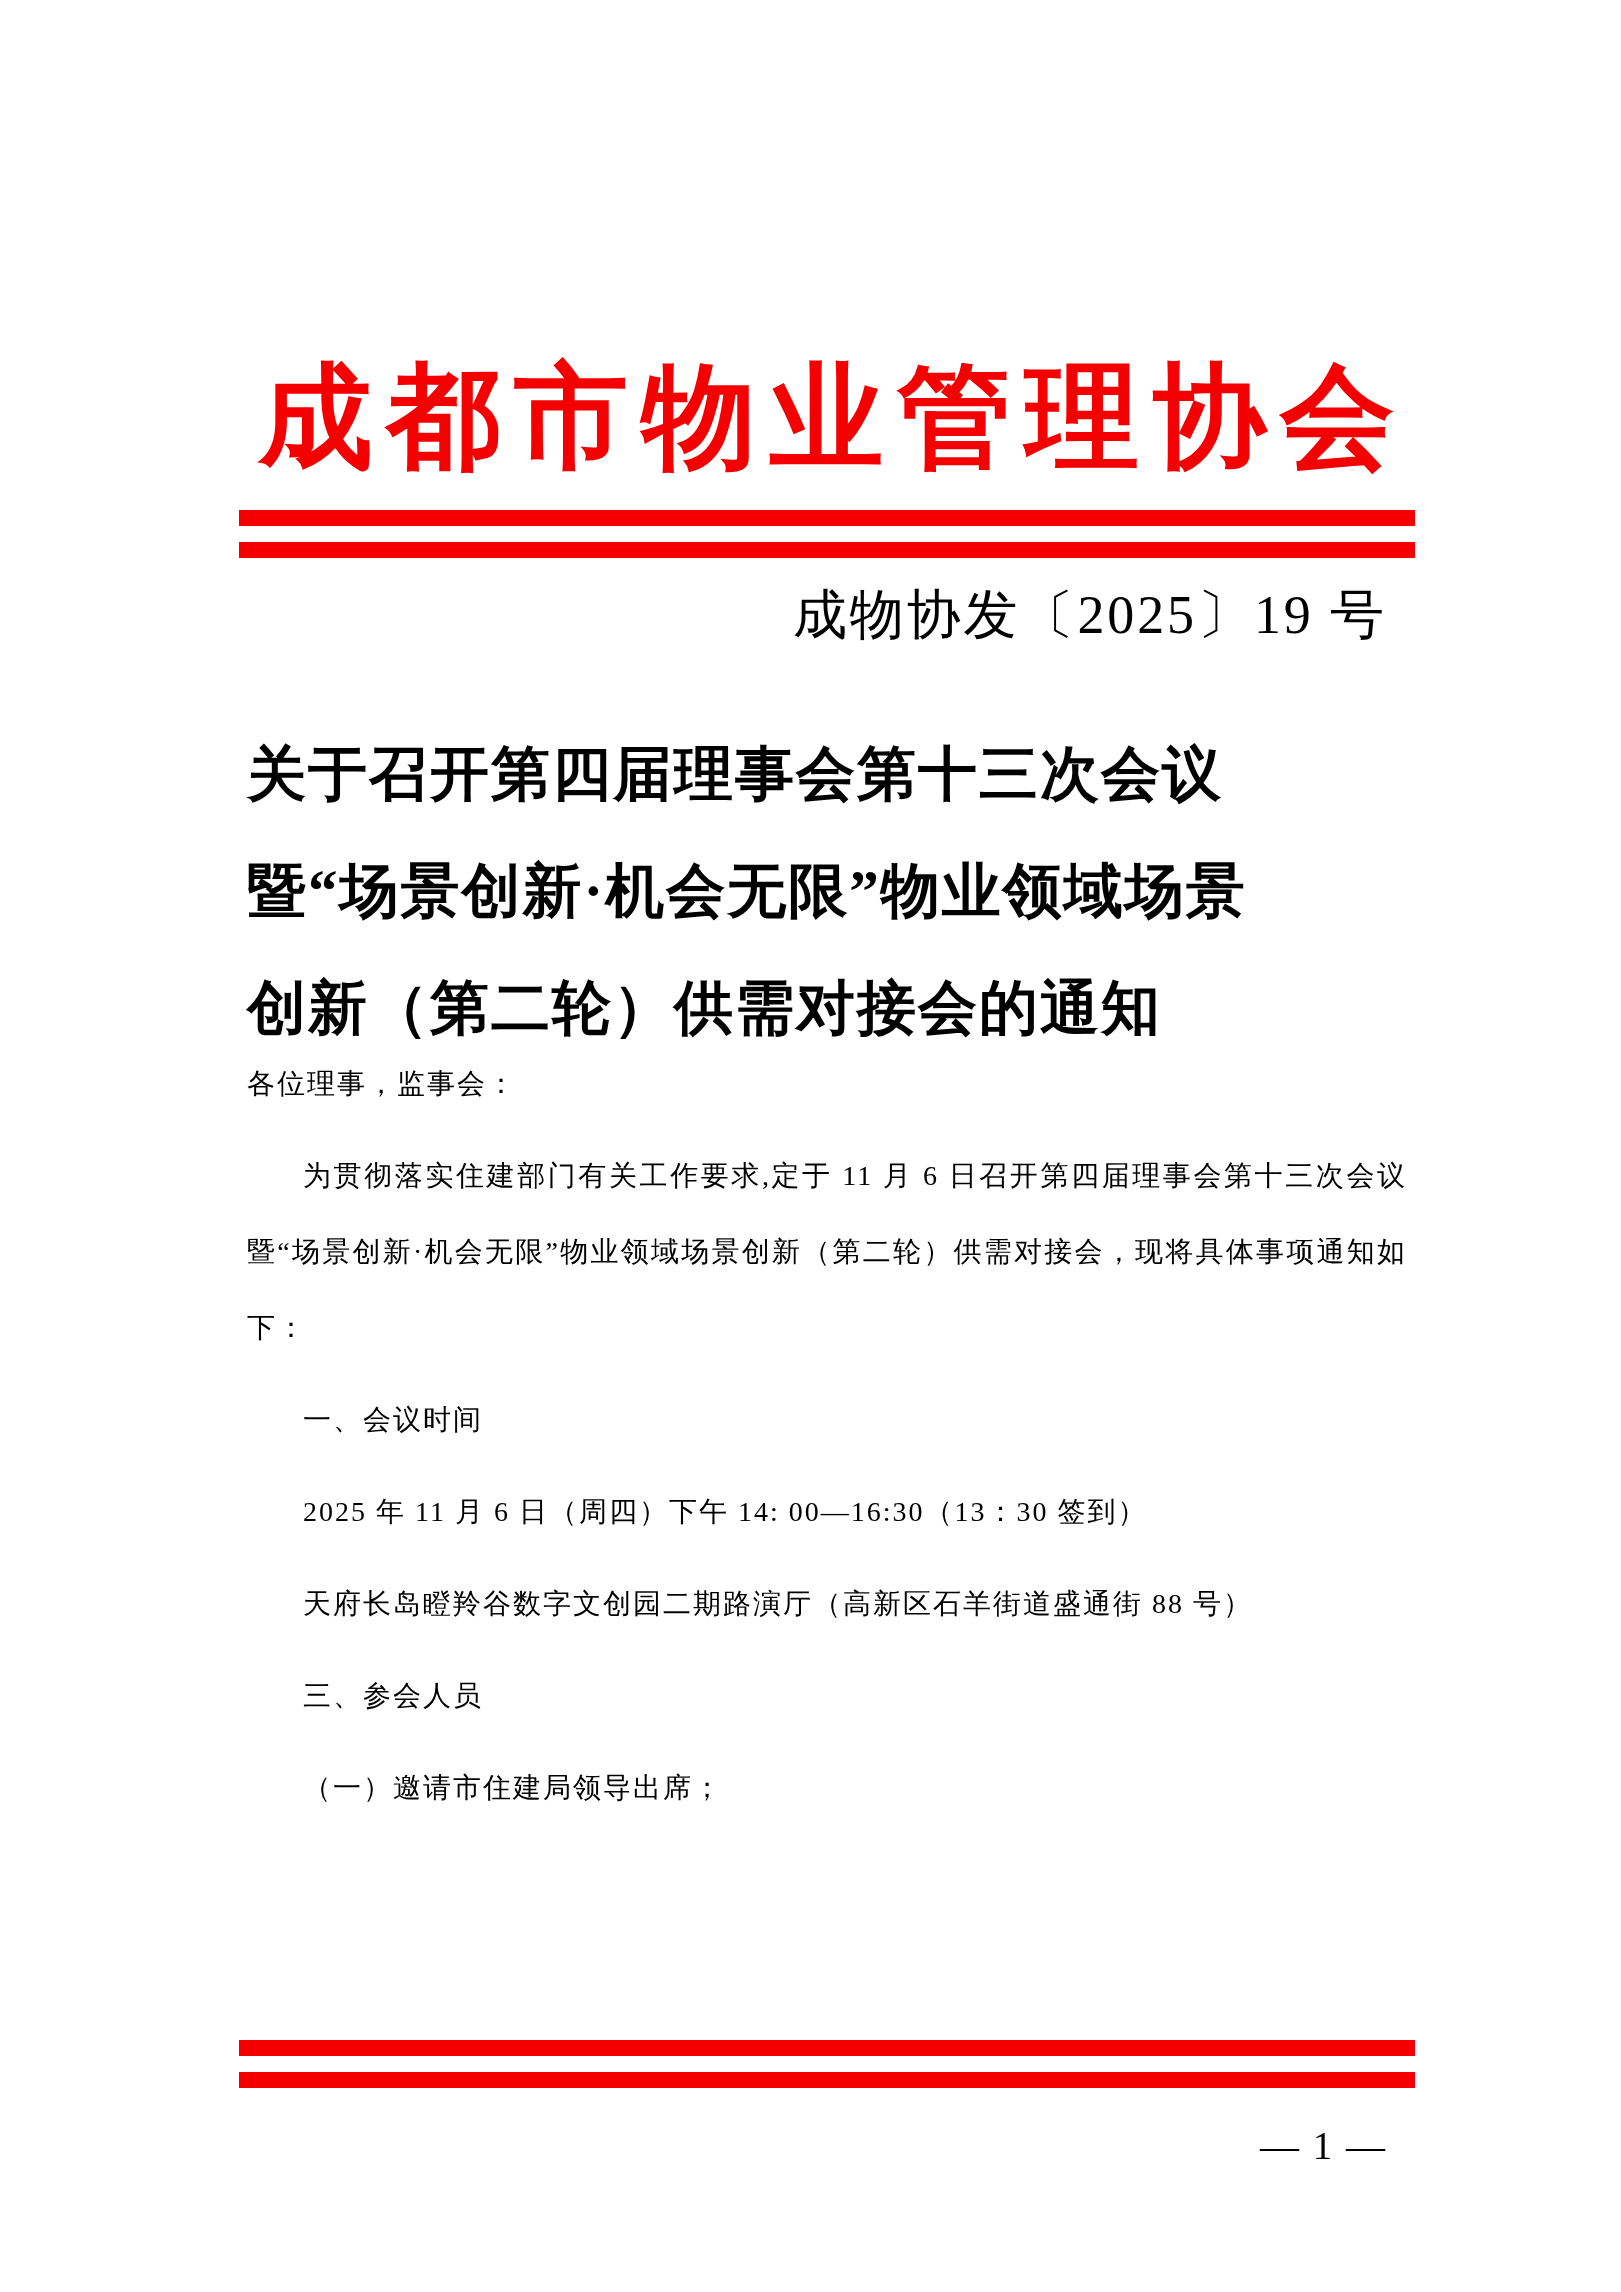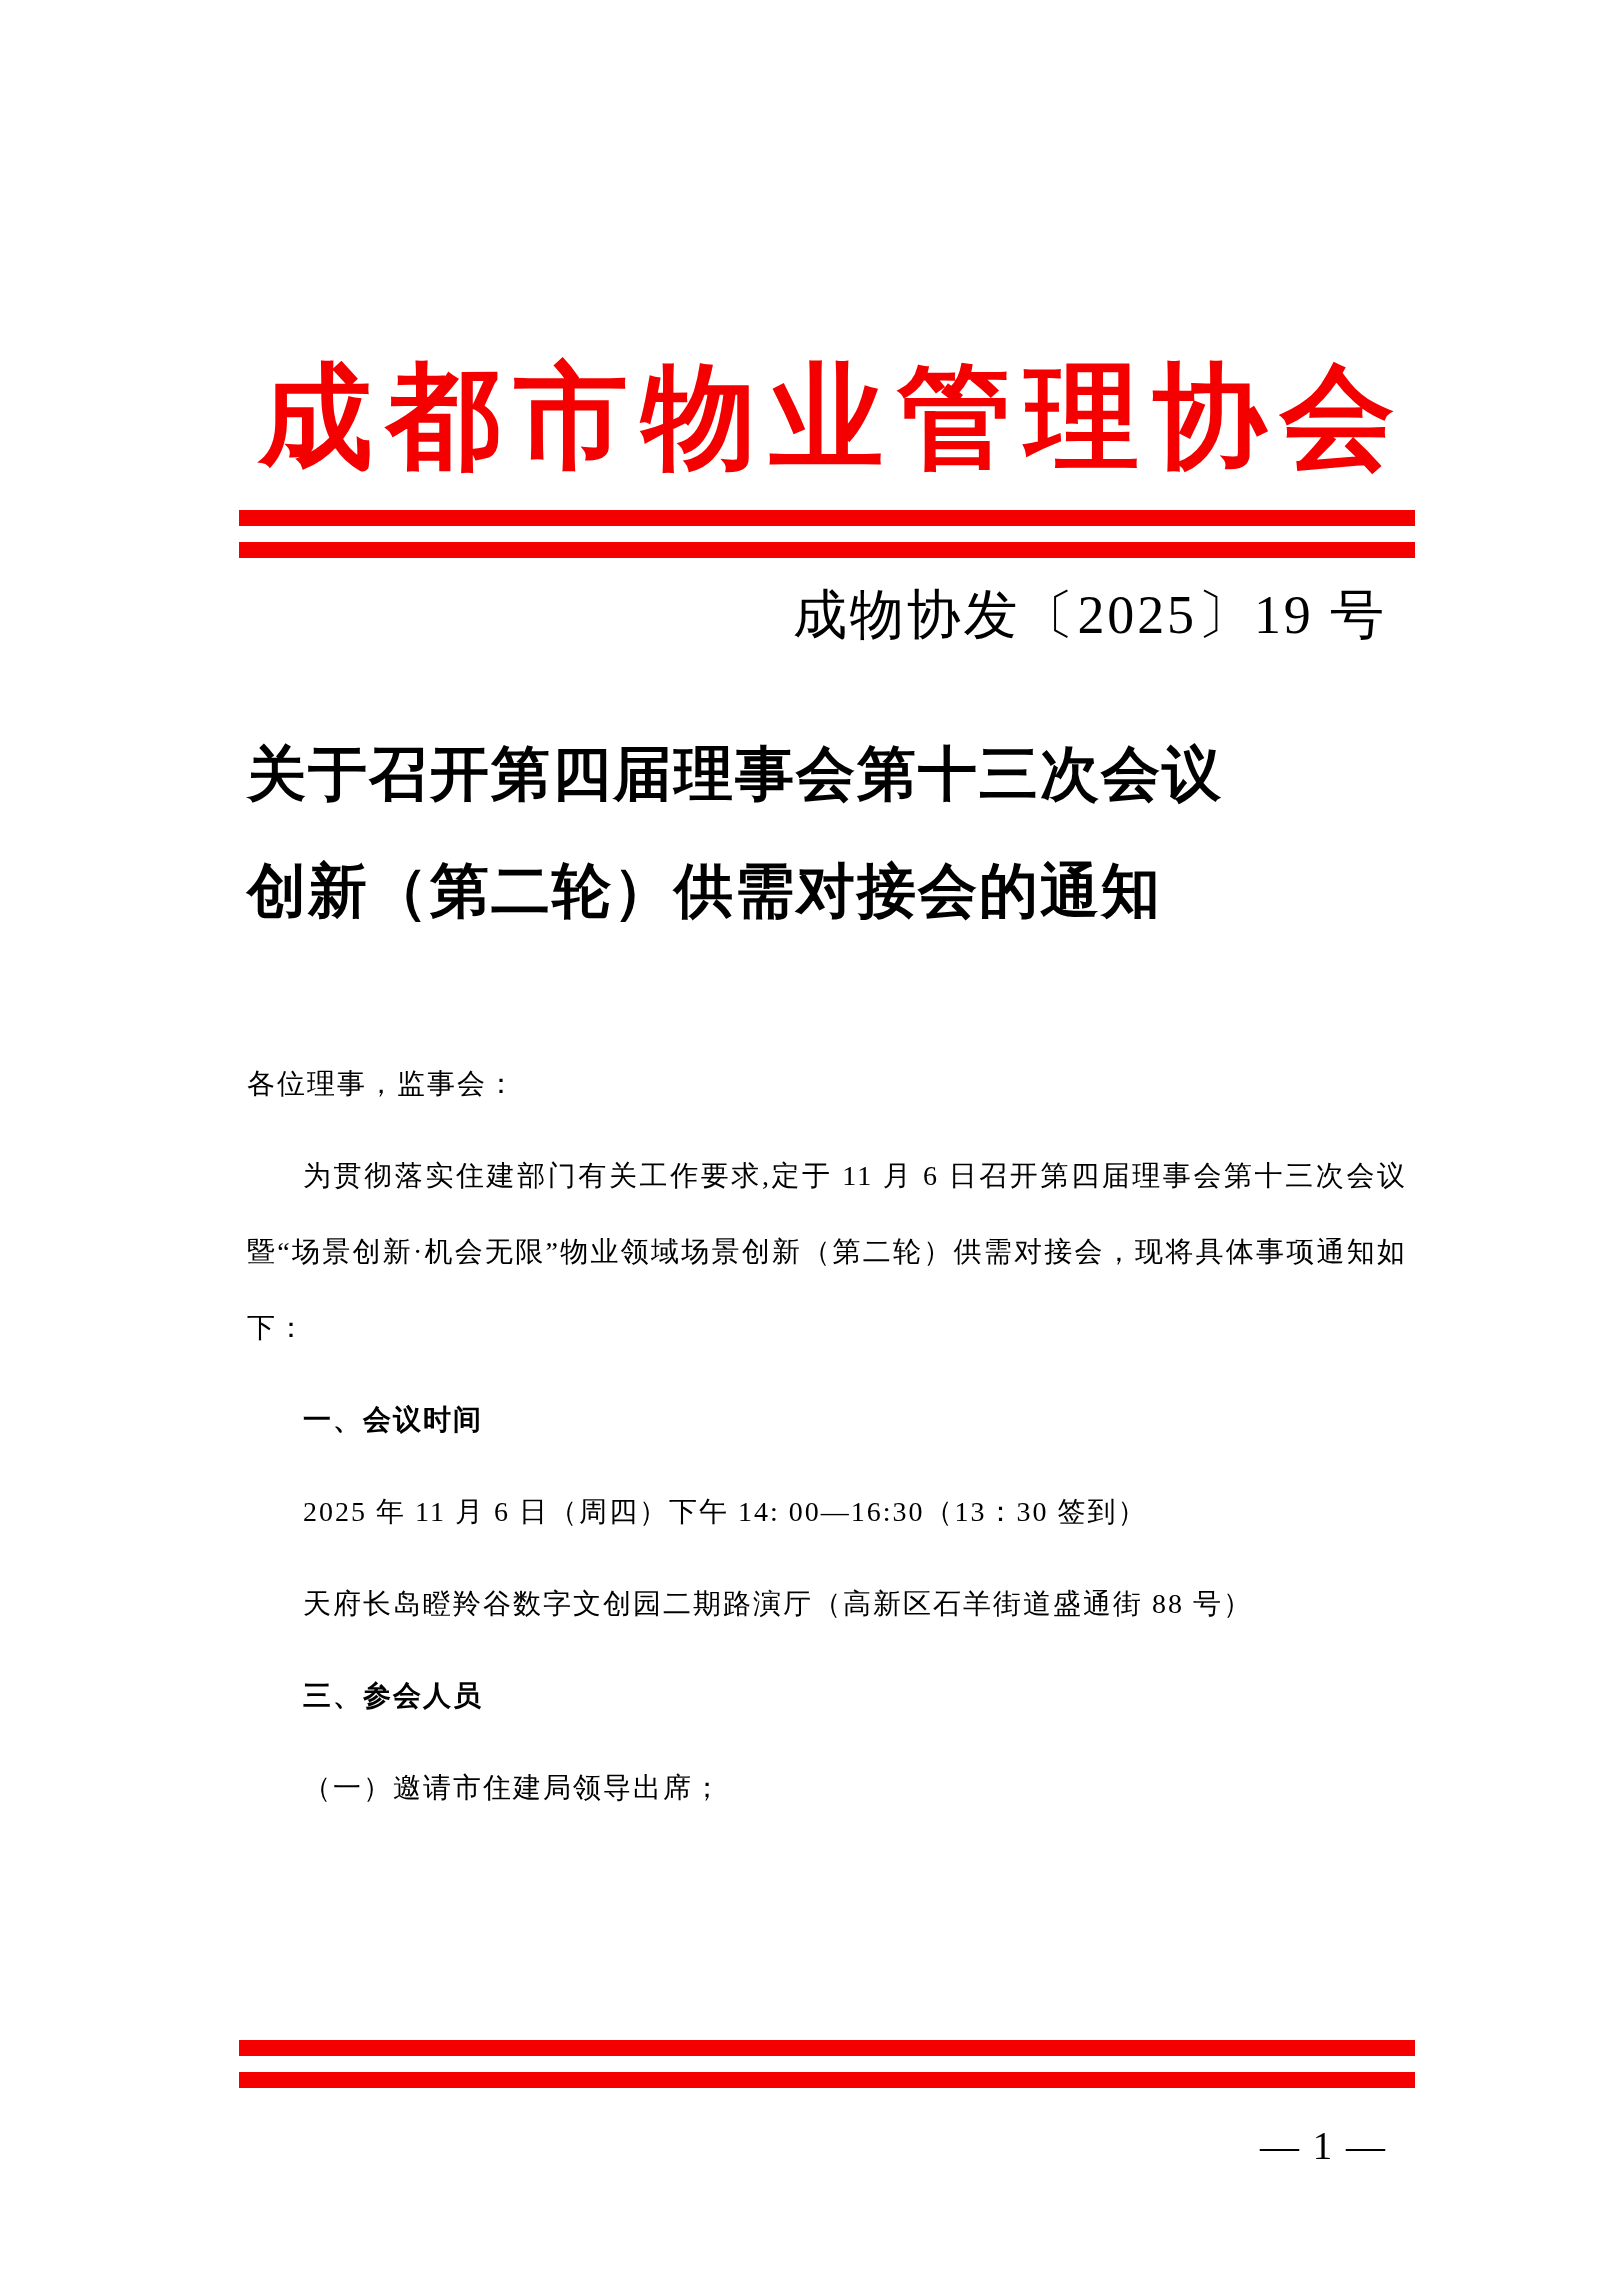--- a/index.html
+++ b/index.html
@@ -80,21 +80,21 @@
     line-height: 76px;
     letter-spacing: 2px;
     text-align: justify;
     color: var(--ink);
   }
   .doc-body p { margin: 0; }
   .para { text-indent: 2em; }
   .heading {
     text-indent: 2em;
     font-family: "Liberation Sans", "DejaVu Sans", sans-serif;
-    font-weight: bold;
+    font-weight: normal;
   }
 
   
   .rule-bottom {
     position: absolute;
     left: 215px;
     top: 2016px;
     width: 1192px;
   }
   .rule-bottom .thin  { height: 2.9px; background: var(--red); }
@@ -121,20 +121,21 @@
   <div class="rule-top">
     <div class="thick"></div>
     <div class="gap"></div>
     <div class="thin"></div>
   </div>
 
   <div class="doc-number">成物协发〔2025〕19 号</div>
 
   <div class="doc-title">
     <div>关于召开第四届理事会第十三次会议</div>
+    <div>暨“场景创新·机会无限”物业领域场景</div>
     <div>创新（第二轮）供需对接会的通知</div>
   </div>
 
   <div class="doc-body">
     <p class="salutation">各位理事，监事会：</p>
     <p class="para">为贯彻落实住建部门有关工作要求,定于 11 月 6 日召开第四届理事会第十三次会议暨“场景创新·机会无限”物业领域场景创新（第二轮）供需对接会，现将具体事项通知如下：</p>
     <p class="heading">一、会议时间</p>
     <p class="para">2025 年 11 月 6 日（周四）下午 14: 00—16:30（13：30 签到）</p>
     <p class="para">天府长岛瞪羚谷数字文创园二期路演厅（高新区石羊街道盛通街 88 号）</p>
     <p class="heading">三、参会人员</p>

